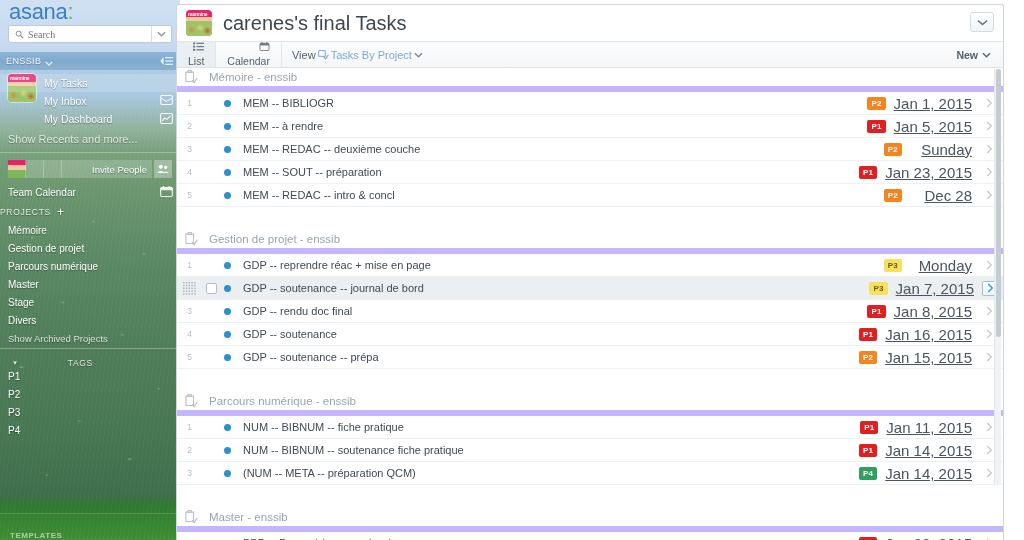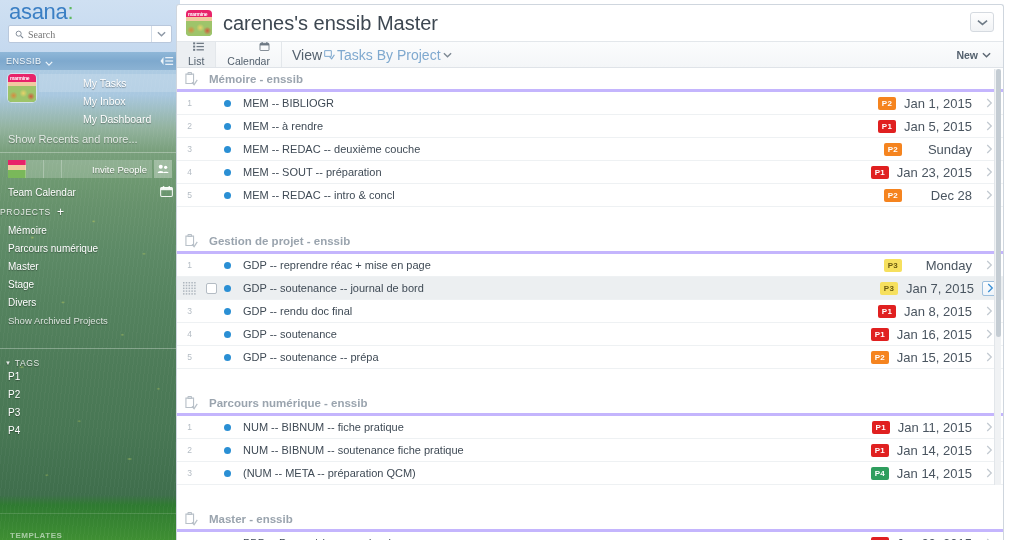--- a/index.html
+++ b/index.html
@@ -192,34 +192,33 @@
   }
   .tb-tab {
     display: flex; align-items: flex-end; gap: 4px;
     padding: 0 11px; font-size: 10.5px; color: #54616e;
     border-right: 1px solid #e3e7eb;
     flex-direction: column;
   }
   .tb-tab.active { background: #eceff2; }
   .tb-view {
     display: flex; align-items: center; gap: 2px;
-    padding: 0 10px; font-size: 14px; color: #54616e;
+    padding: 0 10px; font-size: 11px; color: #54616e;
   }
   .tb-view .vlink { color: #7fa9cf; }
   .tb-new {
     margin-left: auto; display: flex; align-items: center; gap: 4px;
     padding: 0 12px; font-size: 10.5px; color: #54616e; font-weight: bold;
   }
 
   .list-area { position: relative; height: 473px; background: #fff; }
 
   .group-header {
     position: relative; height: 24px; display: flex; align-items: center;
-    border-bottom: 3px solid #c4b5fd;
-    font-weight: bold;
+    border-bottom: 6px solid #c4b5fd;
   }
   .gh-icon {
     width: 22px; display: flex; align-items: center; justify-content: center;
     flex: none; margin-left: 3px;
   }
   .gh-title {
     margin-left: 7px; font-size: 11.5px; color: #9aa4ae;
   }
   .task-row {
     position: relative; height: 23px; display: flex; align-items: center;
@@ -247,21 +246,21 @@
   }
   .tag {
     font-size: 8px; font-weight: bold; color: #fff; padding: 1px 4px;
     border-radius: 2px; letter-spacing: .2px; line-height: 11px;
   }
   .tag.P1 { background: #e02020; }
   .tag.P2 { background: #f5841f; }
   .tag.P3 { background: #f6e05e; color: #6b5a10; }
   .tag.P4 { background: #2f9e5e; }
   .row-date {
-    font-size: 13px; color: #4a5560; min-width: 62px; text-align: right;
+    font-size: 15px; color: #4a5560; min-width: 62px; text-align: right; text-decoration: underline;
   }
   .row-chev {
     width: 18px; height: 16px; display: flex; align-items: center; justify-content: center;
     color: #c3cad1; font-size: 11px;
   }
   .row-chev.blue {
     border: 1px solid #9dbfdd; border-radius: 2px; color: #3a8fd4;
     background: linear-gradient(to bottom, #fcfdfe, #eef4fa);
     width: 16px; height: 15px;
   }
@@ -325,21 +324,21 @@
           <rect x="6" y="8.6" width="9" height="1.4" fill="#eef5fa"></rect>
         </svg>
       </span>
     </div>
 
     <div class="ws-avatar">
       <span class="mag-t">marmine</span>
       <span class="mag-b"></span>
     </div>
 
-    <div style="position:absolute; left:0; top:74px; width:180px;margin-left:39px;">
+    <div style="position:absolute; left:0; top:74px; width:180px;">
       <div class="nav-row active">
         <span>My Tasks</span>
       </div>
       <div class="nav-row">
         <span>My Inbox</span>
         <span class="nav-right">
           <svg width="13" height="10" viewBox="0 0 14 11">
             <rect x="0.6" y="0.6" width="12.8" height="9.8" rx="1.5" fill="none" stroke="#fff" stroke-width="1.2" opacity=".9"></rect>
             <path d="M0.8 3.5 L7 7 L13.2 3.5" fill="none" stroke="#fff" stroke-width="1.1" opacity=".9"></path>
           </svg>
@@ -390,39 +389,42 @@
     <div class="sb-section" style="position:absolute; left:0; top:203px; width:180px;">
       <span>PROJECTS</span>
       <span class="plus-ico">+</span>
     </div>
 
     <div style="position:absolute; left:0; top:221px; width:180px;">
       <div class="sb-link">
         <span>Mémoire</span>
       </div>
       <div class="sb-link">
+        <span>Gestion de projet</span>
+      </div>
+      <div class="sb-link">
         <span>Parcours numérique</span>
       </div>
       <div class="sb-link">
         <span>Master</span>
       </div>
       <div class="sb-link">
         <span>Stage</span>
       </div>
       <div class="sb-link">
         <span>Divers</span>
       </div>
       <div class="sb-link" style="color:rgba(255,255,255,.8); font-size:9.5px;">
         <span>Show Archived Projects</span>
       </div>
     </div>
 
     <div class="sb-divider" style="top:348px;"></div>
 
-    <div class="sb-section" style="position:absolute; left:5px; top:354px; width:180px;">
+    <div class="sb-section" style="position:absolute; left:12px; top:354px; width:180px;gap:46px;">
       <span class="tri">▼</span>
       <span>TAGS</span>
     </div>
 
     <div style="position:absolute; left:0; top:367px; width:180px;">
       <div class="sb-link">
         <span>P1</span>
       </div>
       <div class="sb-link">
         <span>P2</span>
@@ -441,21 +443,21 @@
     </div>
   </div>
 
   <div class="main">
 
     <div class="main-header">
       <div class="hdr-avatar">
         <span class="mag-t">marmine</span>
         <span class="mag-b"></span>
       </div>
-      <div class="main-title">carenes's enssib Master</div>
+      <div class="main-title">carenes's final Tasks</div>
       <div class="hdr-menu-btn">
         <svg width="11" height="7" viewBox="0 0 12 7">
           <path d="M1 1.4 L6 5.6 L11 1.4" fill="none" stroke="#6f7b87" stroke-width="1.7"></path>
         </svg>
       </div>
     </div>
 
     <div class="toolbar">
       <div class="tb-tab active">
         <svg width="11" height="9" viewBox="0 0 12 10">

